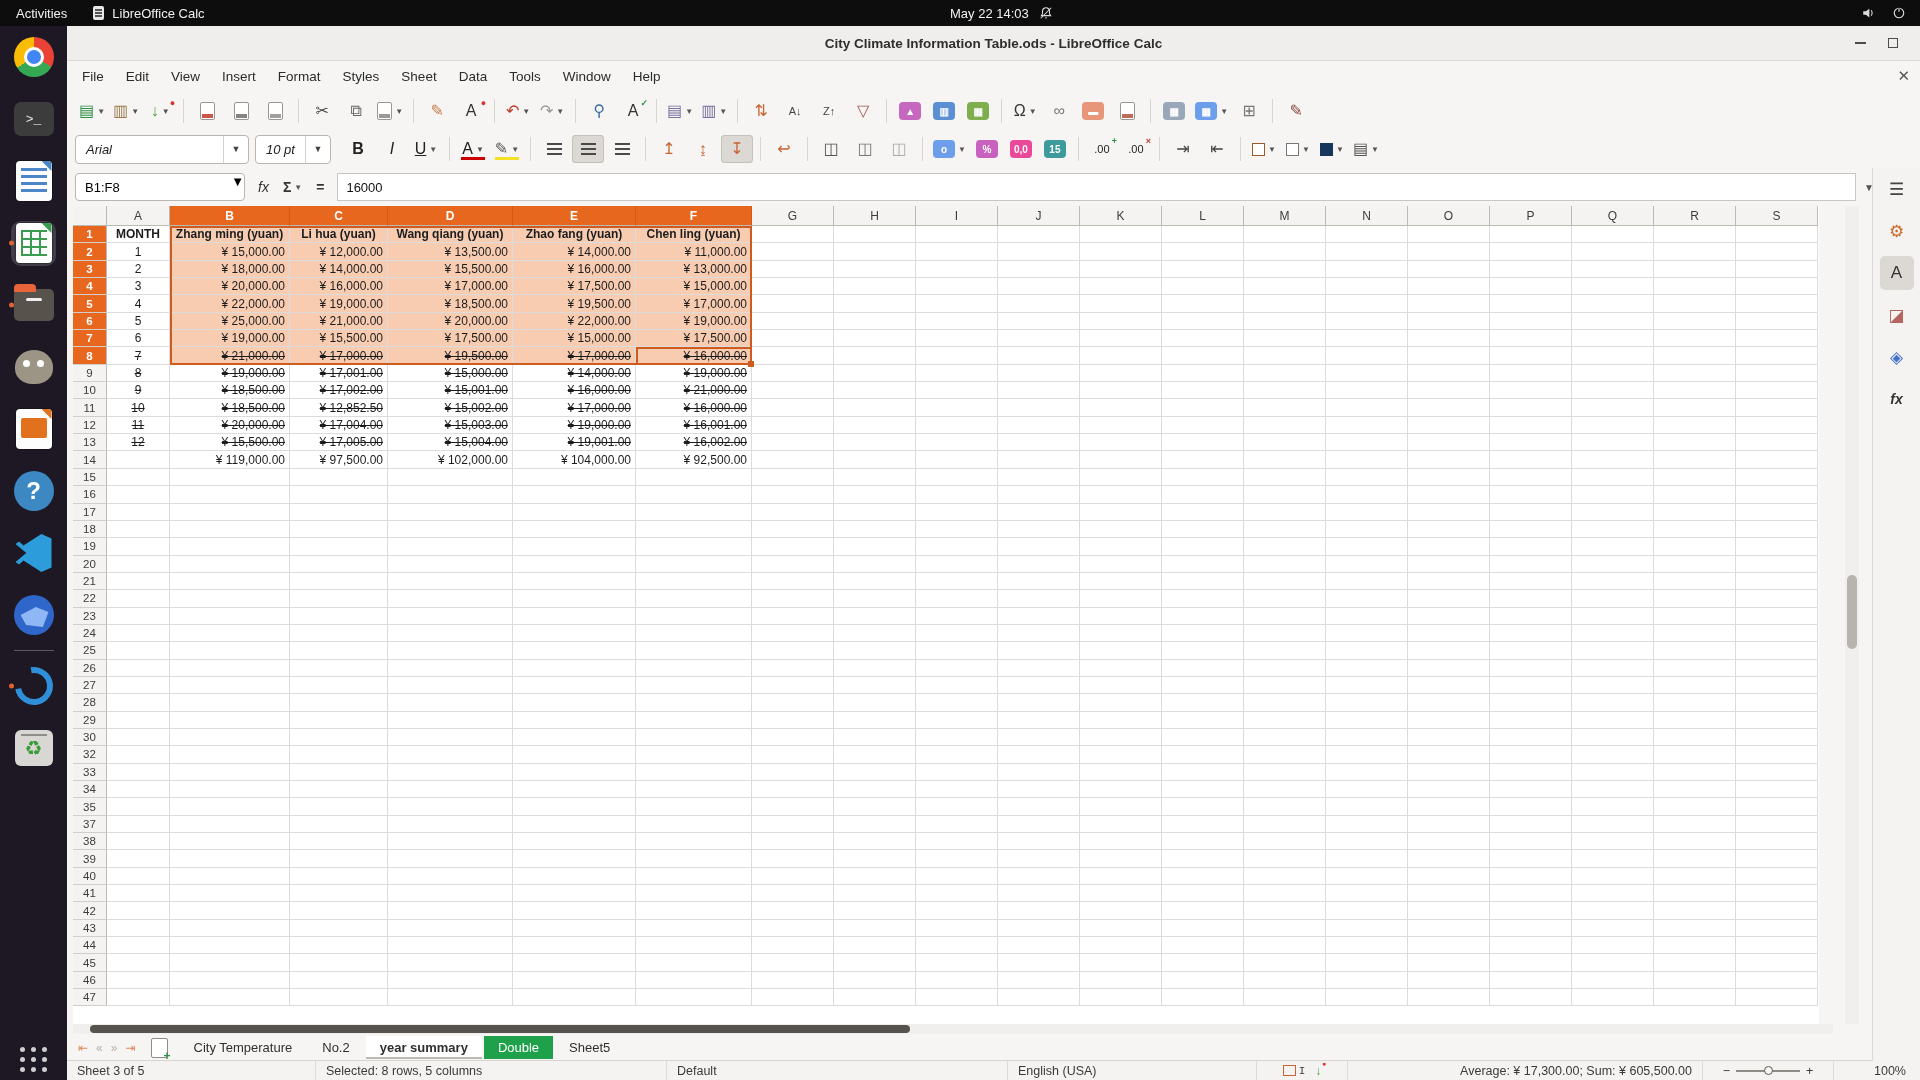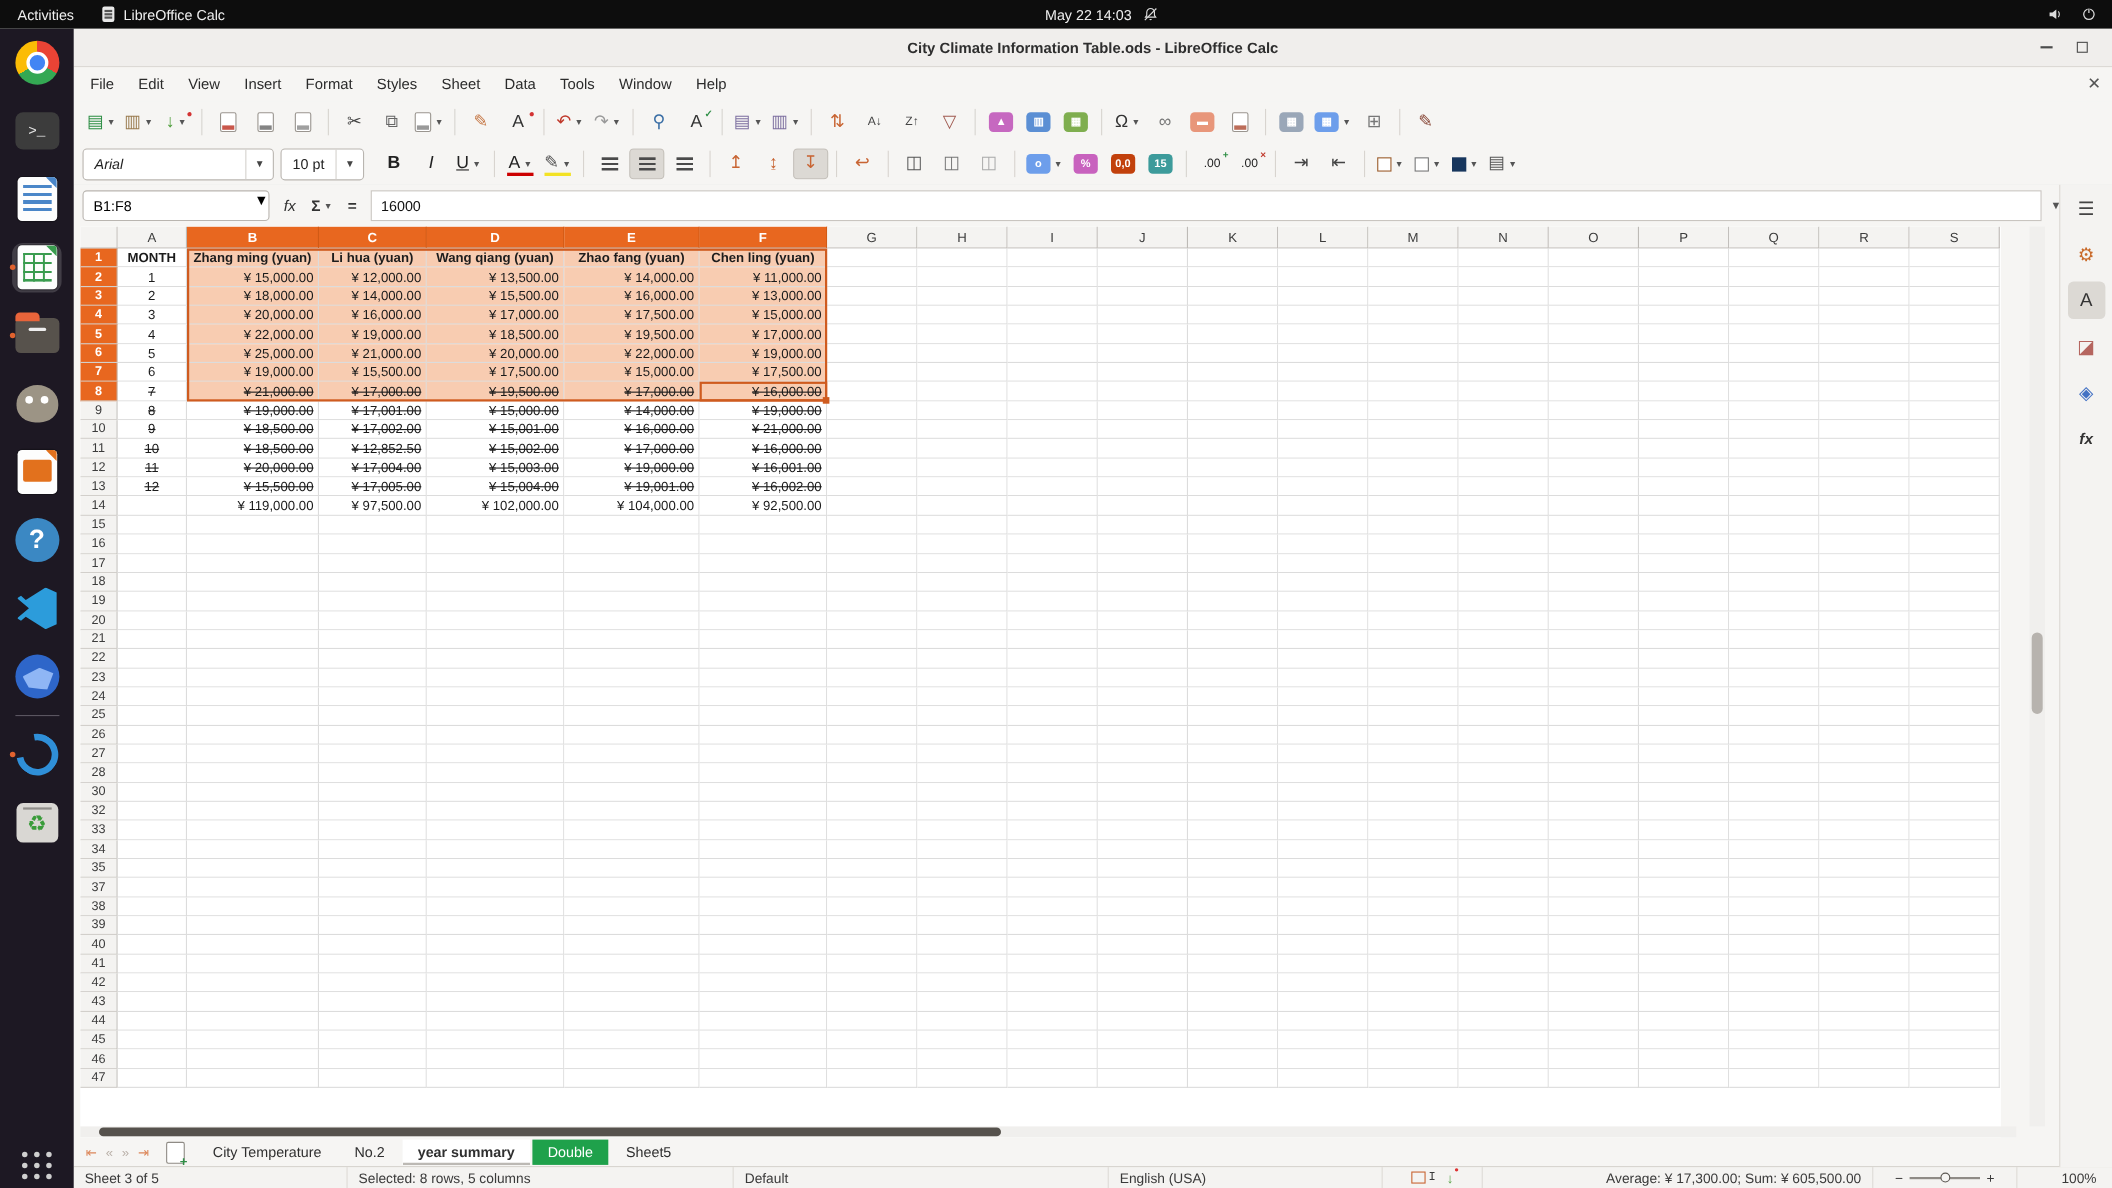--- a/index.html
+++ b/index.html
@@ -72,21 +72,21 @@
   .tsep{width:1px;height:24px;background:#d8d4cf;margin:0 6px;}
   .dd{font-size:8px;color:#555;margin-left:3px;}
   .badge-ic{min-width:18px;height:18px;border-radius:4px;display:flex;align-items:center;justify-content:center;font-size:10px;font-weight:bold;padding:0 2px;}
   .dot-badge{position:absolute;top:2px;right:1px;font-size:9px;line-height:1;font-weight:bold;}
   .page-btn{width:13px;height:16px;background:#fff;border:1.3px solid #9a958f;border-radius:2px;position:relative;}
   .page-btn::after{content:"";position:absolute;left:1px;right:1px;bottom:1px;height:4px;background:var(--acc,#c0392b);opacity:.85;}
   .stripes{width:15px;height:12px;background:repeating-linear-gradient(to bottom,#4a4a4a 0 2px,transparent 2px 5px);}
   .colorbar{position:absolute;bottom:3px;left:4px;right:4px;height:3.5px;}
   .boxborder{width:13px;height:13px;border:1.6px solid var(--bc,#9a5b2a);box-sizing:border-box;background:#fff;}
   .boxfill{width:13px;height:13px;background:var(--bc,#17365d);}
-  .combo{height:27px;background:#fff;border:1px solid #b9b5b0;border-radius:4px;display:flex;align-items:center;font-size:13px;color:#222;}
+  .combo{height:27px;background:#fff;border:1px solid #b9b5b0;border-radius:4px;display:flex;align-items:center;font-size:13px;color:#222;font-style:italic;}
   .combo .cv{padding:0 10px;flex:1;}
   .combo .carr{width:24px;height:100%;border-left:1px solid #d5d2cd;display:flex;align-items:center;justify-content:center;font-size:9px;color:#444;}
   #font-name-combo{width:172px;margin-right:6px;font-style:italic;}
   #font-size-combo{width:74px;margin-right:10px;}
 
   
   #formulabar{position:absolute;top:142px;left:0;right:0;height:38px;background:#f6f5f3;display:flex;align-items:center;padding-left:8px;}
   #namebox{width:168px;height:26px;background:#fff;border:1px solid #b9b5b0;border-radius:4px;display:flex;align-items:center;font-size:13px;}
   #namebox .cv{flex:1;padding-left:9px;}
   #fx-btns{display:flex;align-items:center;margin:0 6px;}
@@ -486,21 +486,21 @@
           </span>
           <span class="tsep"></span>
           <span class="tbtn">
             <span class="badge-ic" style="background: rgb(109, 158, 235); color: rgb(255, 255, 255);">o</span>
             <span class="dd">▼</span>
           </span>
           <span class="tbtn">
             <span class="badge-ic" style="background: rgb(200, 98, 190); color: rgb(255, 255, 255);">%</span>
           </span>
           <span class="tbtn">
-            <span class="badge-ic" style="background: #c2410c; color: rgb(255, 255, 255);">0,0</span>
+            <span class="badge-ic" style="background: #ec4899; color: rgb(255, 255, 255);">0,0</span>
           </span>
           <span class="tbtn">
             <span class="badge-ic" style="background: rgb(61, 155, 155); color: rgb(255, 255, 255);">15</span>
           </span>
           <span class="tsep"></span>
           <span class="tbtn">
             <span class="tglyph" style="color: rgb(34, 34, 34); font-size: 11px;">.00</span>
             <span class="dot-badge" style="color: rgb(47, 143, 70);">+</span>
           </span>
           <span class="tbtn">
@@ -1190,20 +1190,42 @@
           <div class="cell " style="flex: 0 0 82px;"></div>
           <div class="cell " style="flex: 0 0 82px;"></div>
           <div class="cell " style="flex: 0 0 82px;"></div>
           <div class="cell " style="flex: 0 0 82px;"></div>
           <div class="cell " style="flex: 0 0 82px;"></div>
           <div class="cell " style="flex: 0 0 82px;"></div>
           <div class="cell " style="flex: 0 0 82px;"></div>
           <div class="cell " style="flex: 0 0 82px;"></div>
         </div>
         <div class="grow">
+          <div class="rh" style="flex: 0 0 34px;">29</div>
+          <div class="cell " style="flex: 0 0 63px;"></div>
+          <div class="cell " style="flex: 0 0 120px;"></div>
+          <div class="cell " style="flex: 0 0 98px;"></div>
+          <div class="cell " style="flex: 0 0 125px;"></div>
+          <div class="cell " style="flex: 0 0 123px;"></div>
+          <div class="cell " style="flex: 0 0 116px;"></div>
+          <div class="cell " style="flex: 0 0 82px;"></div>
+          <div class="cell " style="flex: 0 0 82px;"></div>
+          <div class="cell " style="flex: 0 0 82px;"></div>
+          <div class="cell " style="flex: 0 0 82px;"></div>
+          <div class="cell " style="flex: 0 0 82px;"></div>
+          <div class="cell " style="flex: 0 0 82px;"></div>
+          <div class="cell " style="flex: 0 0 82px;"></div>
+          <div class="cell " style="flex: 0 0 82px;"></div>
+          <div class="cell " style="flex: 0 0 82px;"></div>
+          <div class="cell " style="flex: 0 0 82px;"></div>
+          <div class="cell " style="flex: 0 0 82px;"></div>
+          <div class="cell " style="flex: 0 0 82px;"></div>
+          <div class="cell " style="flex: 0 0 82px;"></div>
+        </div>
+        <div class="grow">
           <div class="rh" style="flex: 0 0 34px;">30</div>
           <div class="cell " style="flex: 0 0 63px;"></div>
           <div class="cell " style="flex: 0 0 120px;"></div>
           <div class="cell " style="flex: 0 0 98px;"></div>
           <div class="cell " style="flex: 0 0 125px;"></div>
           <div class="cell " style="flex: 0 0 123px;"></div>
           <div class="cell " style="flex: 0 0 116px;"></div>
           <div class="cell " style="flex: 0 0 82px;"></div>
           <div class="cell " style="flex: 0 0 82px;"></div>
           <div class="cell " style="flex: 0 0 82px;"></div>

